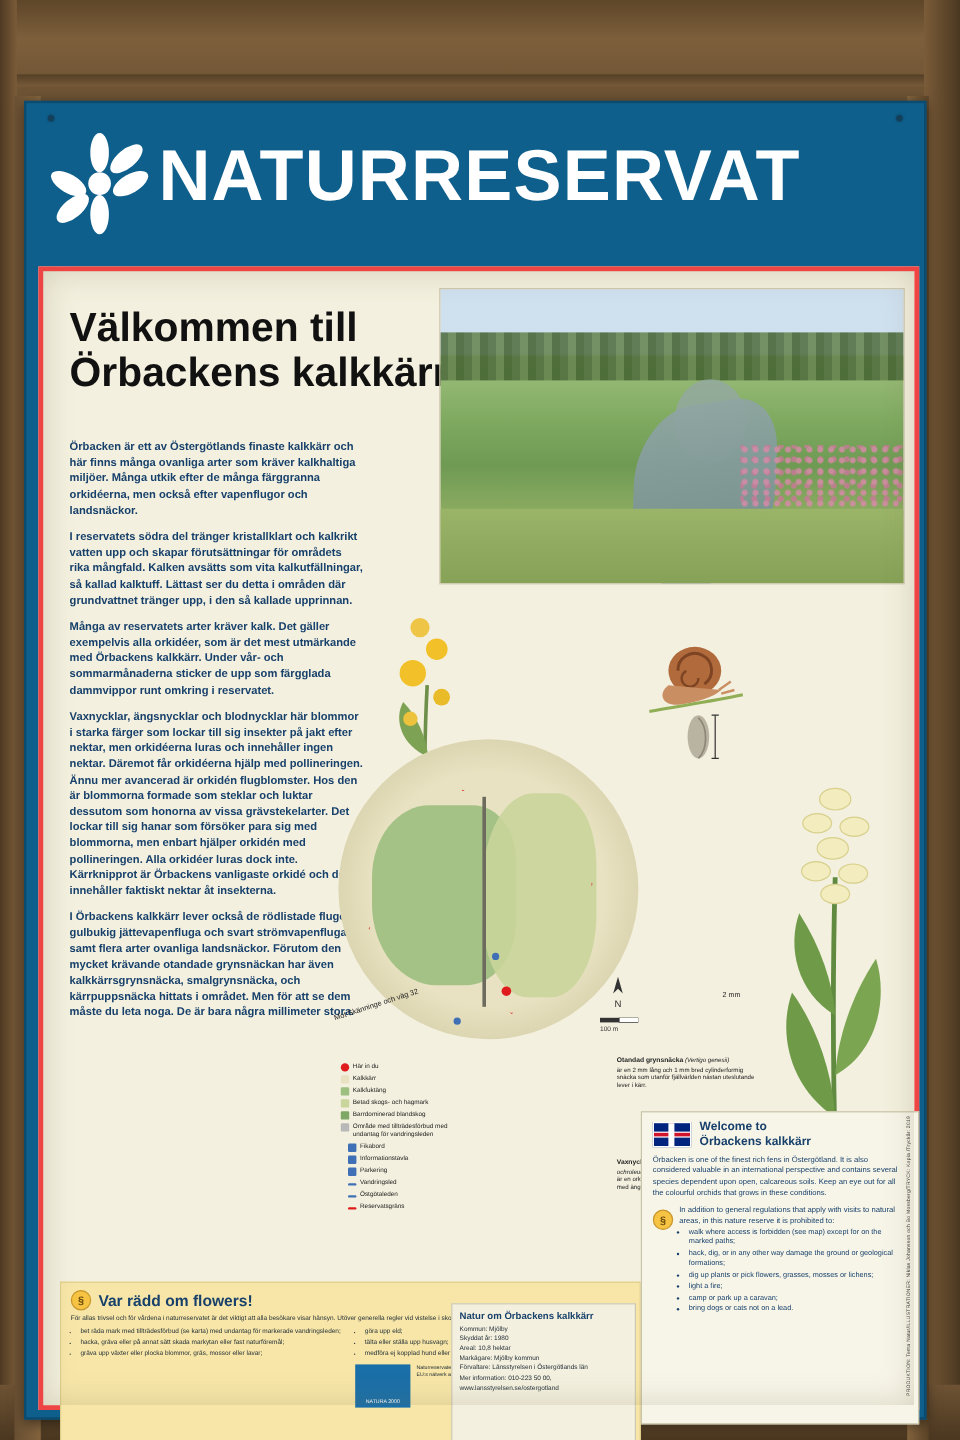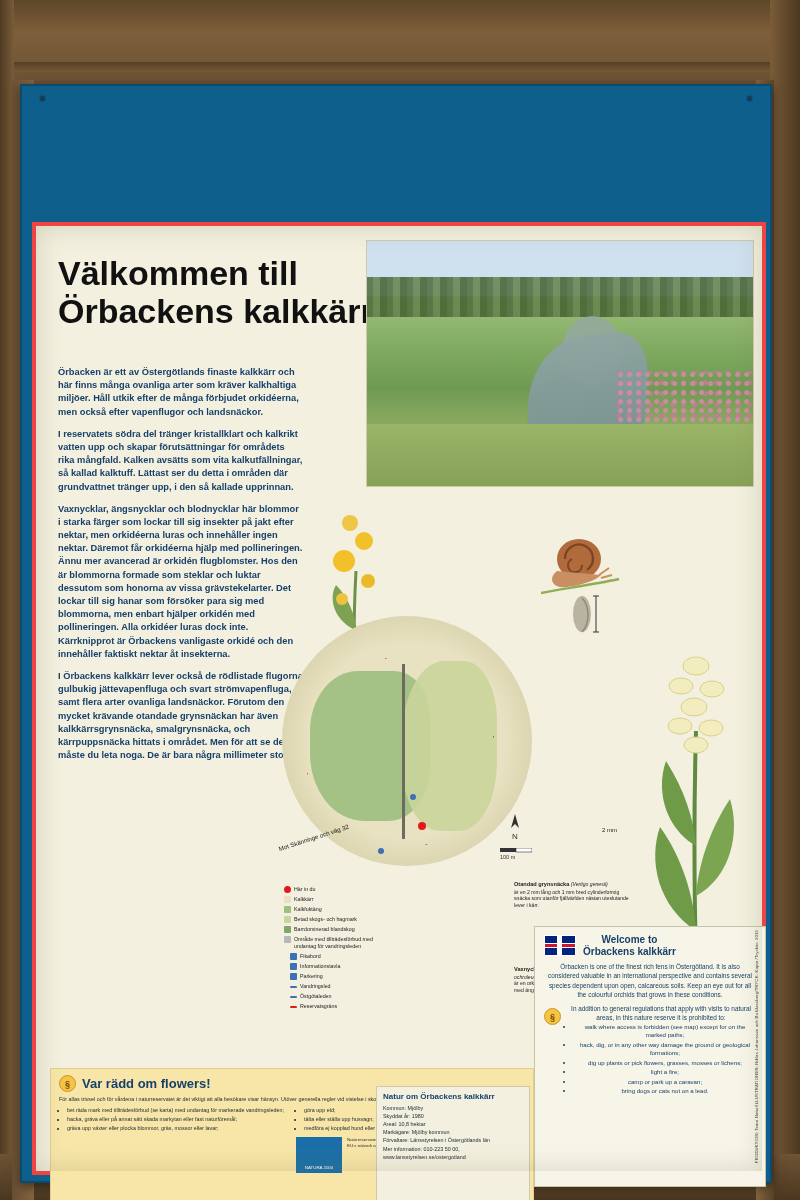--- a/index.html
+++ b/index.html
@@ -87,21 +87,21 @@
 
   
   .legend{position:absolute;left:248px;top:660px;width:230px;font-size:5.3px;color:#222;}
   .legcol{display:inline-block;vertical-align:top;width:112px;}
   .legrow{display:flex;align-items:flex-start;margin-bottom:3px;}
   .legsw{width:7px;height:7px;margin-right:3px;flex:0 0 auto;border-radius:1px;}
   .legtxt{line-height:1.3;}
 
   
   .enbox{position:absolute;left:498px;top:700px;width:212px;height:245px;
-    border:1px solid #c9c3a8;background:#f7f5e8;padding:7px 9px;text-align:center;}
+    border:1px solid #c9c3a8;background:#f7f5e8;padding:7px 9px;}
   .enhead{display:flex;align-items:center;gap:7px;margin-bottom:5px;}
   .ukflag{width:30px;height:19px;position:relative;background:#00247d;border:1px solid #fff;flex:0 0 auto;}
   .ukflag:before{content:"";position:absolute;left:0;top:7px;width:30px;height:5px;background:#fff;}
   .ukflag:after{content:"";position:absolute;left:12px;top:0;width:5px;height:19px;background:#fff;}
   .ukcross{position:absolute;left:0;top:8.2px;width:30px;height:2.6px;background:#cf142b;}
   .ukcross2{position:absolute;left:13.4px;top:0;width:2.6px;height:19px;background:#cf142b;}
   .entitle{font-size:10px;font-weight:700;color:#17406b;line-height:1.15;}
   .entext{font-size:6.4px;line-height:1.45;color:#17406b;}
   .enrules{display:flex;gap:5px;margin-top:5px;}
   .enrules ul{margin:0;padding-left:8px;}
@@ -155,39 +155,54 @@
   <div class="wood-left"></div>
   <div class="wood-right"></div>
   <div class="wood-bottom"></div>
   <div class="post-l"></div>
   <div class="post-r"></div>
 
   <div class="sign">
     <div class="screw" style="left:18px;top:10px"></div>
     <div class="screw" style="right:18px;top:10px"></div>
 
+    <div class="sign-header">
+      <svg class="flower-icon" viewBox="0 0 100 100">
+        <g fill="#ffffff">
+          <ellipse cx="50" cy="20" rx="9" ry="19"></ellipse>
+          <ellipse cx="50" cy="80" rx="9" ry="19"></ellipse>
+          <ellipse cx="20" cy="50" rx="19" ry="9" transform="rotate(30 20 50)"></ellipse>
+          <ellipse cx="80" cy="50" rx="19" ry="9" transform="rotate(-30 80 50)"></ellipse>
+          <ellipse cx="24" cy="74" rx="19" ry="9" transform="rotate(-40 24 74)"></ellipse>
+          <ellipse cx="76" cy="26" rx="19" ry="9" transform="rotate(-40 76 26)"></ellipse>
+          <circle cx="50" cy="50" r="11"></circle>
+        </g>
+      </svg>
+      <div class="sign-title">NATURRESERVAT</div>
+    </div>
 
     <div class="paper">
 
       <div class="hd">
         <h1><span>Välkommen till</span><br>
             <span>Örbackens kalkkärr</span></h1>
       </div>
 
       <div class="photo">
         <div class="trees"></div>
         <div class="water2"></div>
         <div class="water"></div>
         <div class="pink"></div>
         <div class="grass"></div>
       </div>
 
       <div class="intro">
-        <p>Örbacken är ett av Östergötlands finaste kalkkärr och här finns många ovanliga arter som kräver kalkhaltiga miljöer. Håll utkik efter de många förbjudet orkidéerna, men också efter vapenflugor och landsnäckor.</p>
+        <p>Örbacken är ett av Östergötlands finaste kalkkärr och här finns många ovanliga arter som kräver kalkhaltiga miljöer. Många utkik efter de många färggranna orkidéerna, men också efter vapenflugor och landsnäckor.</p>
         <p>I reservatets södra del tränger kristallklart och kalkrikt vatten upp och skapar förutsättningar för områdets rika mångfald. Kalken avsätts som vita kalkutfällningar, så kallad kalktuff. Lättast ser du detta i områden där grundvattnet tränger upp, i den så kallade upprinnan.</p>
+        <p>Många av reservatets arter kräver kalk. Det gäller exempelvis alla orkidéer, som är det mest utmärkande med Örbackens kalkkärr. Under vår- och sommarmånaderna sticker de upp som färgglada dammvippor runt omkring i reservatet.</p>
         <p>Vaxnycklar, ängsnycklar och blodnycklar här blommor i starka färger som lockar till sig insekter på jakt efter nektar, men orkidéerna luras och innehåller ingen nektar. Däremot får orkidéerna hjälp med pollineringen. Ännu mer avancerad är orkidén flugblomster. Hos den är blommorna formade som steklar och luktar dessutom som honorna av vissa grävstekelarter. Det lockar till sig hanar som försöker para sig med blommorna, men enbart hjälper orkidén med pollineringen. Alla orkidéer luras dock inte. Kärrknipprot är Örbackens vanligaste orkidé och den innehåller faktiskt nektar åt insekterna.</p>
         <p>I Örbackens kalkkärr lever också de rödlistade flugorna gulbukig jättevapenfluga och svart strömvapenfluga, samt flera arter ovanliga landsnäckor. Förutom den mycket krävande otandade grynsnäckan har även kalkkärrsgrynsnäcka, smalgrynsnäcka, och kärrpuppsnäcka hittats i området. Men för att se dem måste du leta noga. De är bara några millimeter stora.</p>
       </div>
 
       <svg class="yellowplant" viewBox="0 0 90 300">
         <path d="M45 300 C42 230 40 160 44 90" stroke="#6d8f4a" stroke-width="3" fill="none"></path>
         <path d="M45 250 C20 235 14 210 22 195 C34 205 42 230 45 250Z" fill="#7da254"></path>
         <path d="M45 200 C70 190 78 168 70 152 C55 165 47 182 45 200Z" fill="#89ad5e"></path>
         <path d="M45 150 C22 140 16 118 24 104 C36 116 43 134 45 150Z" fill="#7da254"></path>
         <circle cx="32" cy="80" r="11" fill="#f2c12a"></circle>

